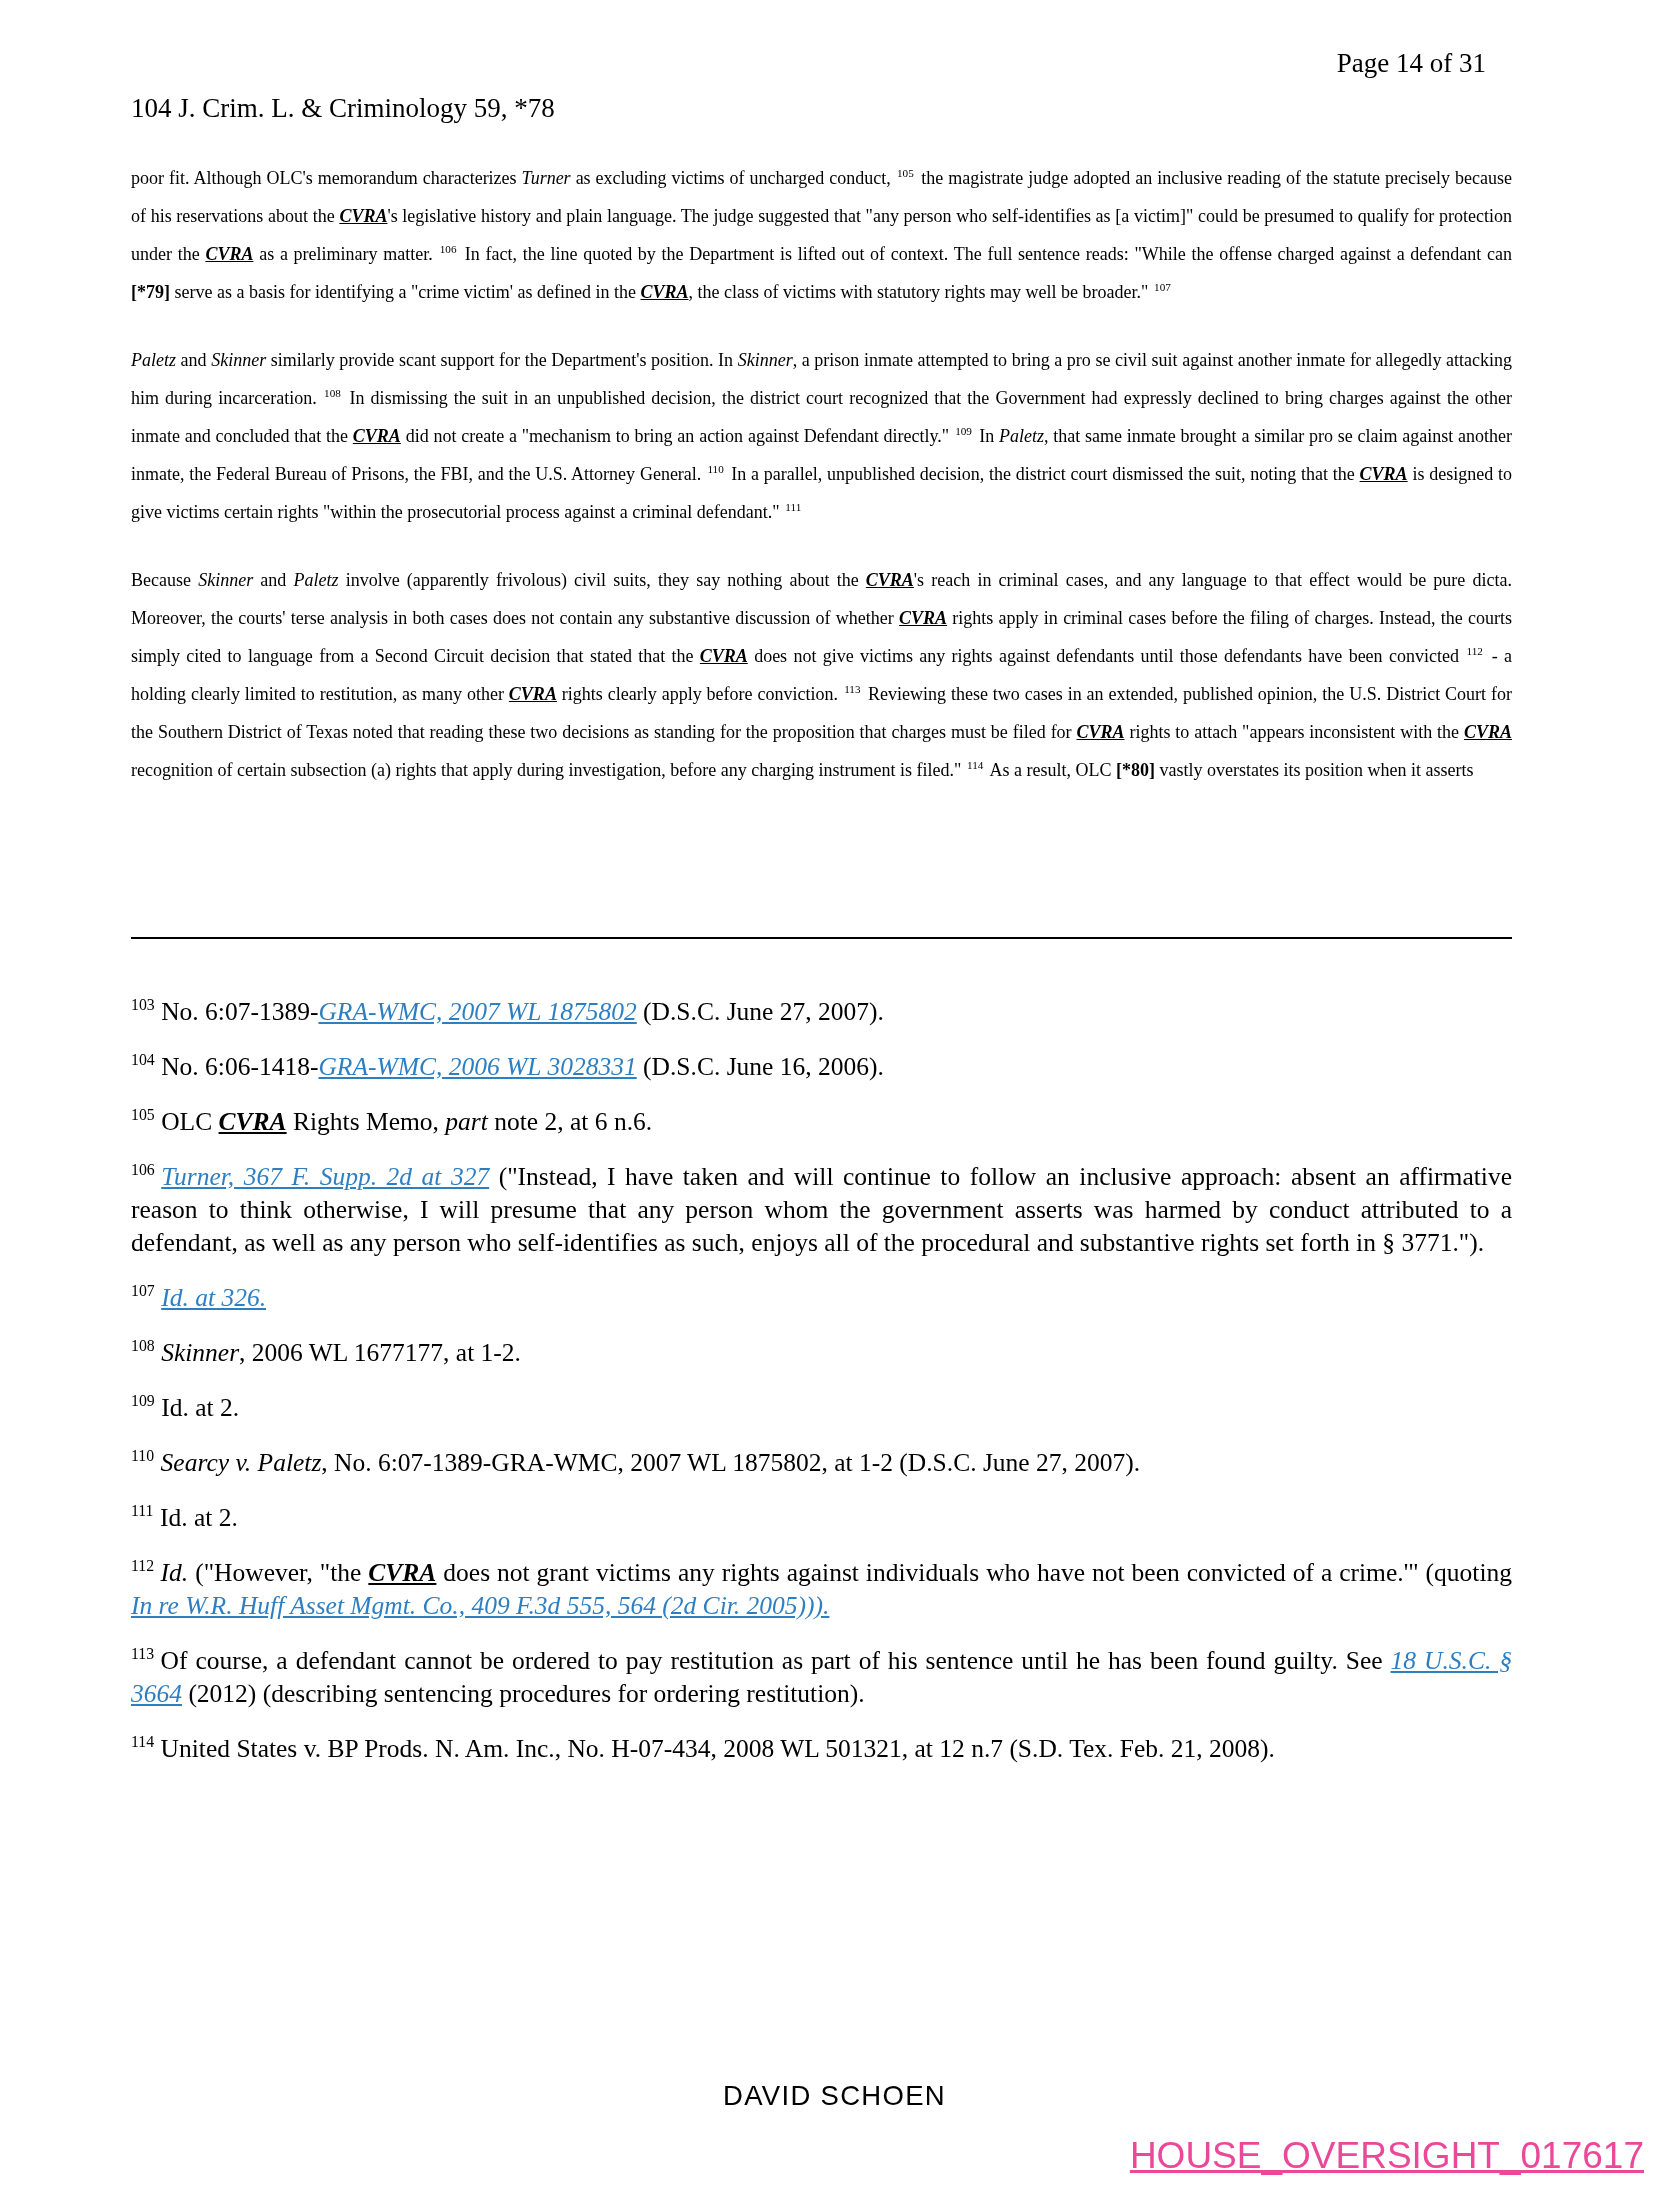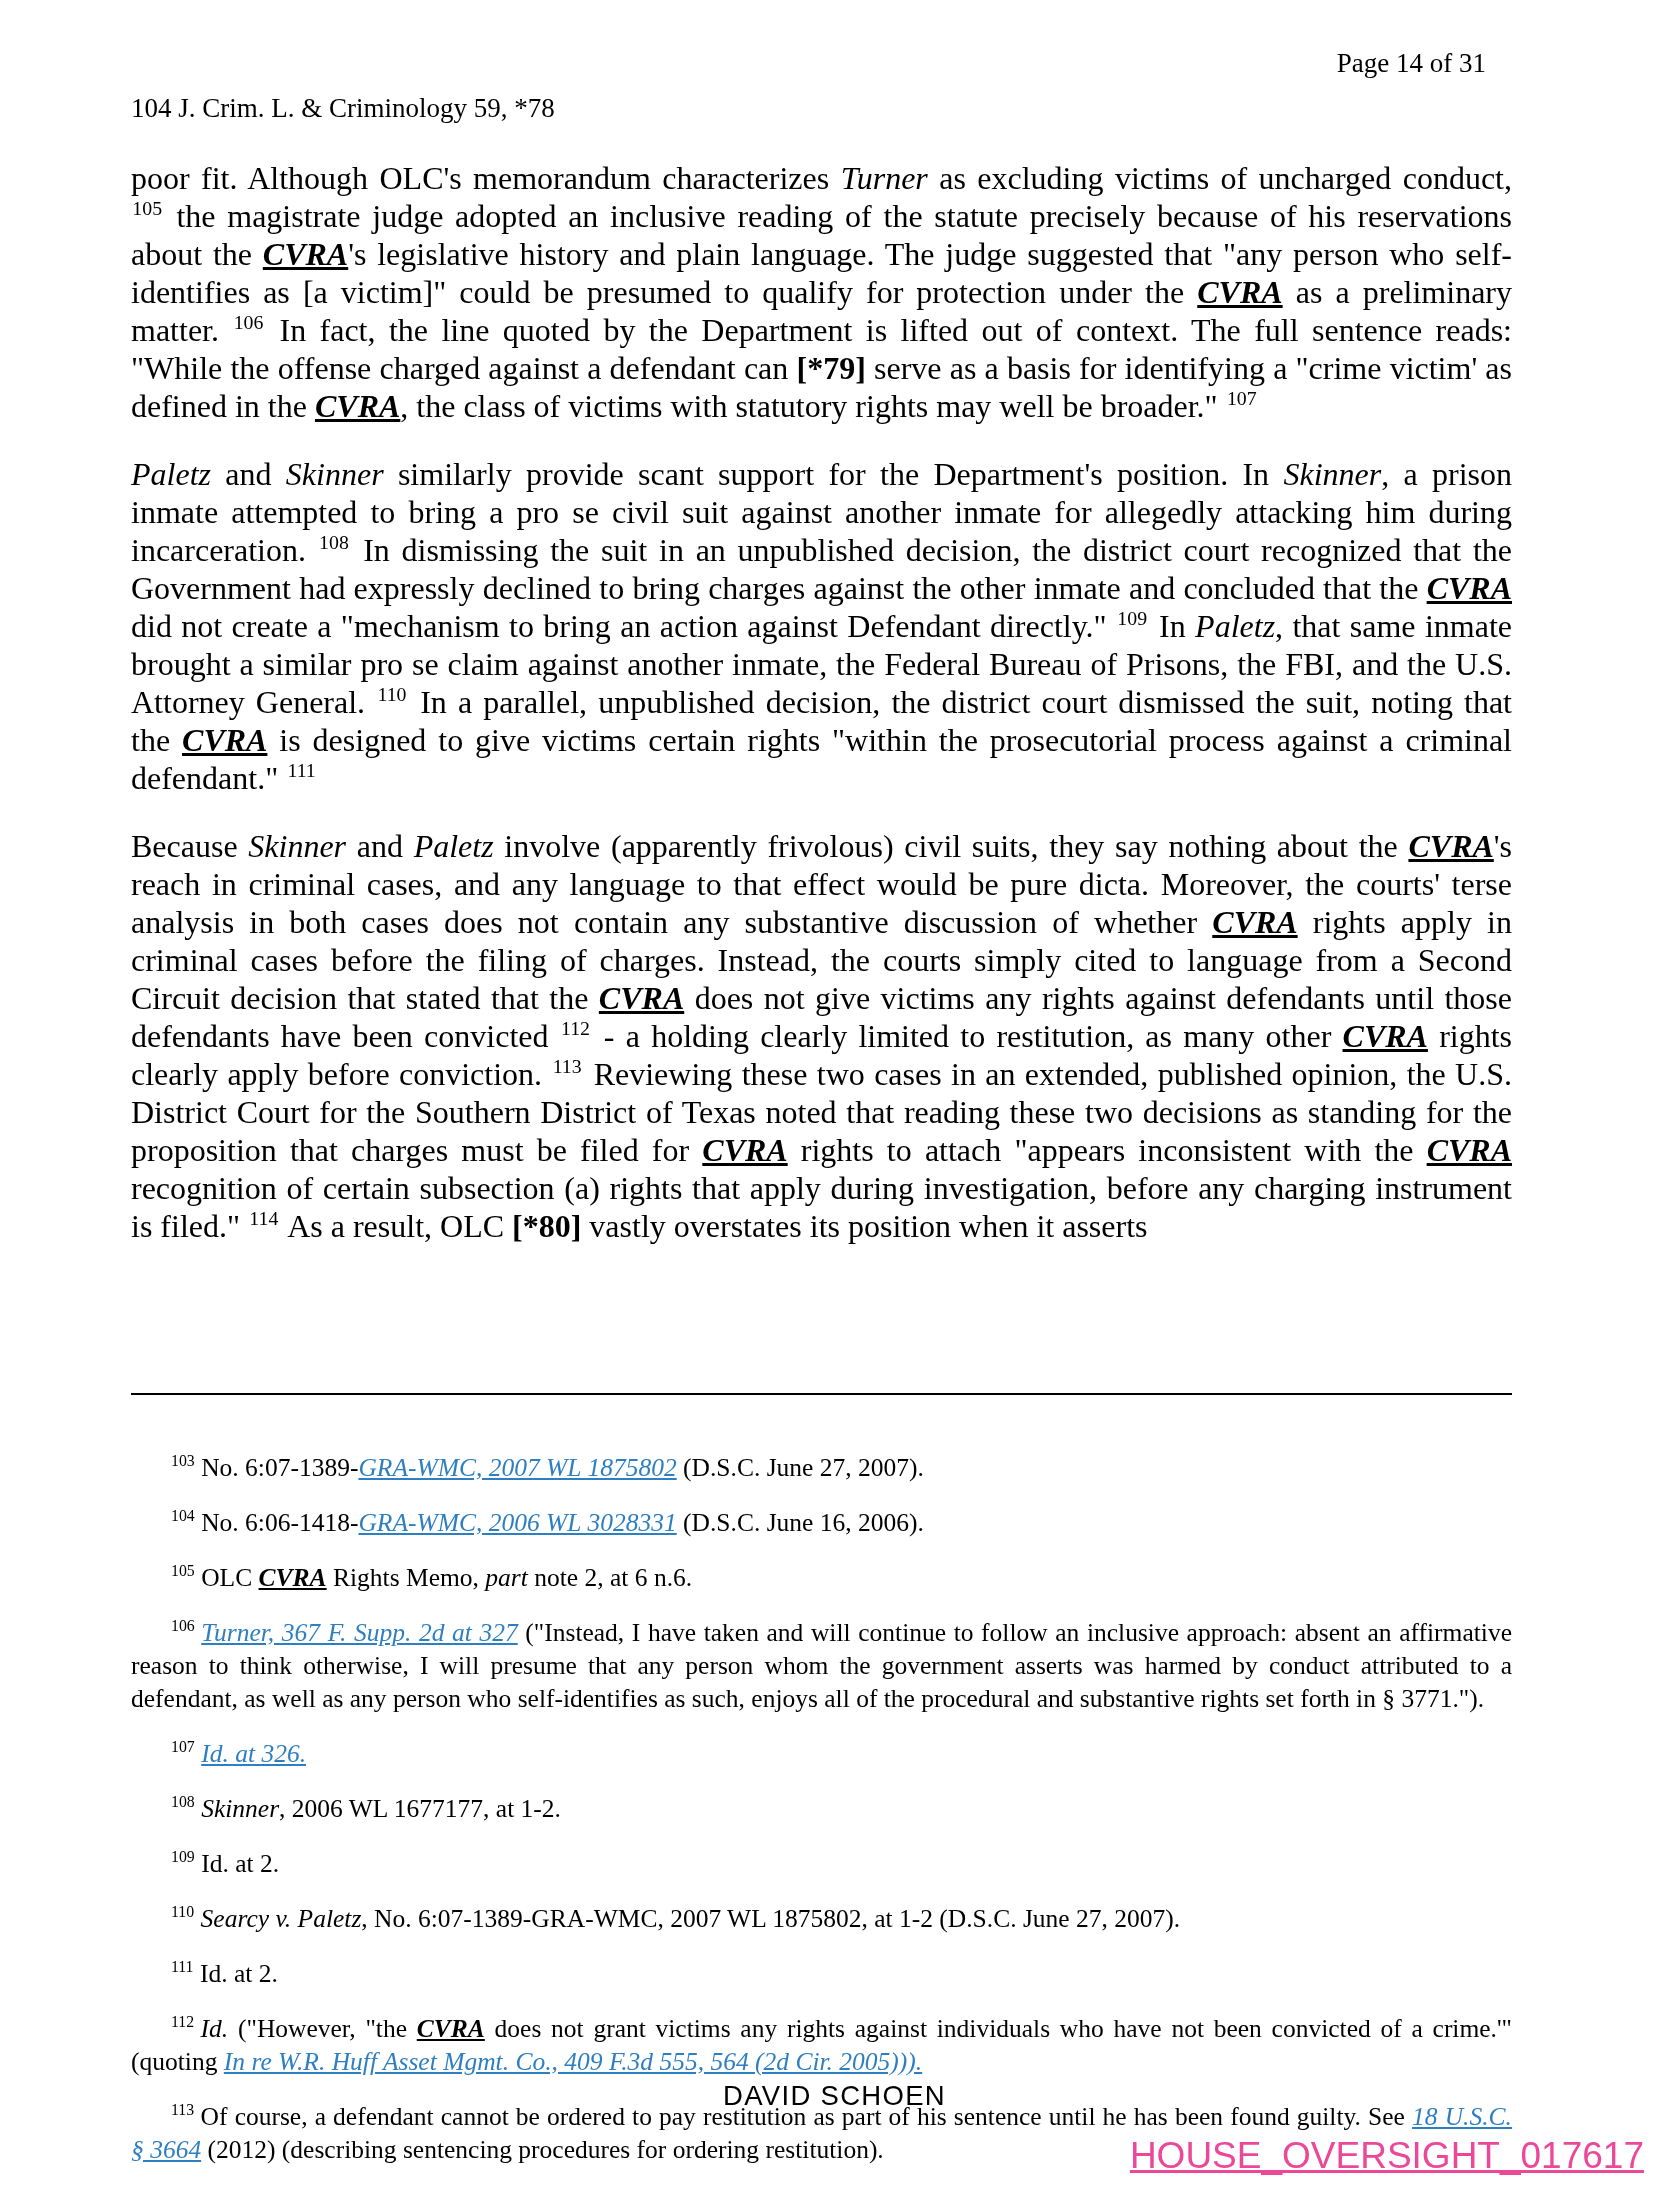--- a/index.html
+++ b/index.html
@@ -28,21 +28,21 @@
   }
   .citation{
     font-size:27px;
     text-align:left;
     margin-top:10.5px;
     line-height:34px;
   }
 
   .body-section{ margin-top:34px; }
   .body-para{
-    font-size:32px;
+    font-size:18px;
     line-height:38px;
     text-align:justify;
     margin:0 0 30px 0;
   }
 
   .seg-ital{ font-style:italic; }
   .seg-bold{ font-weight:bold; }
   .seg-cvra{ font-weight:bold; font-style:italic; text-decoration:underline; }
   .seg-link{
     color:var(--link-color);
@@ -71,21 +71,20 @@
     font-size:25.5px;
     line-height:33px;
     text-align:justify;
     margin:0 0 22px 0;
   }
   sup.fn-num{
     font-size:0.62em;
     line-height:0;
     vertical-align:super;
     padding-right:6.5px;
-    margin-left:40px;
   }
 
   .footer-author{
     position:absolute;
     left:0; right:0;
     top:2080px;
     text-align:center;
     font-family:"Liberation Sans","DejaVu Sans",sans-serif;
     font-size:27.5px;
     letter-spacing:1.3px;

